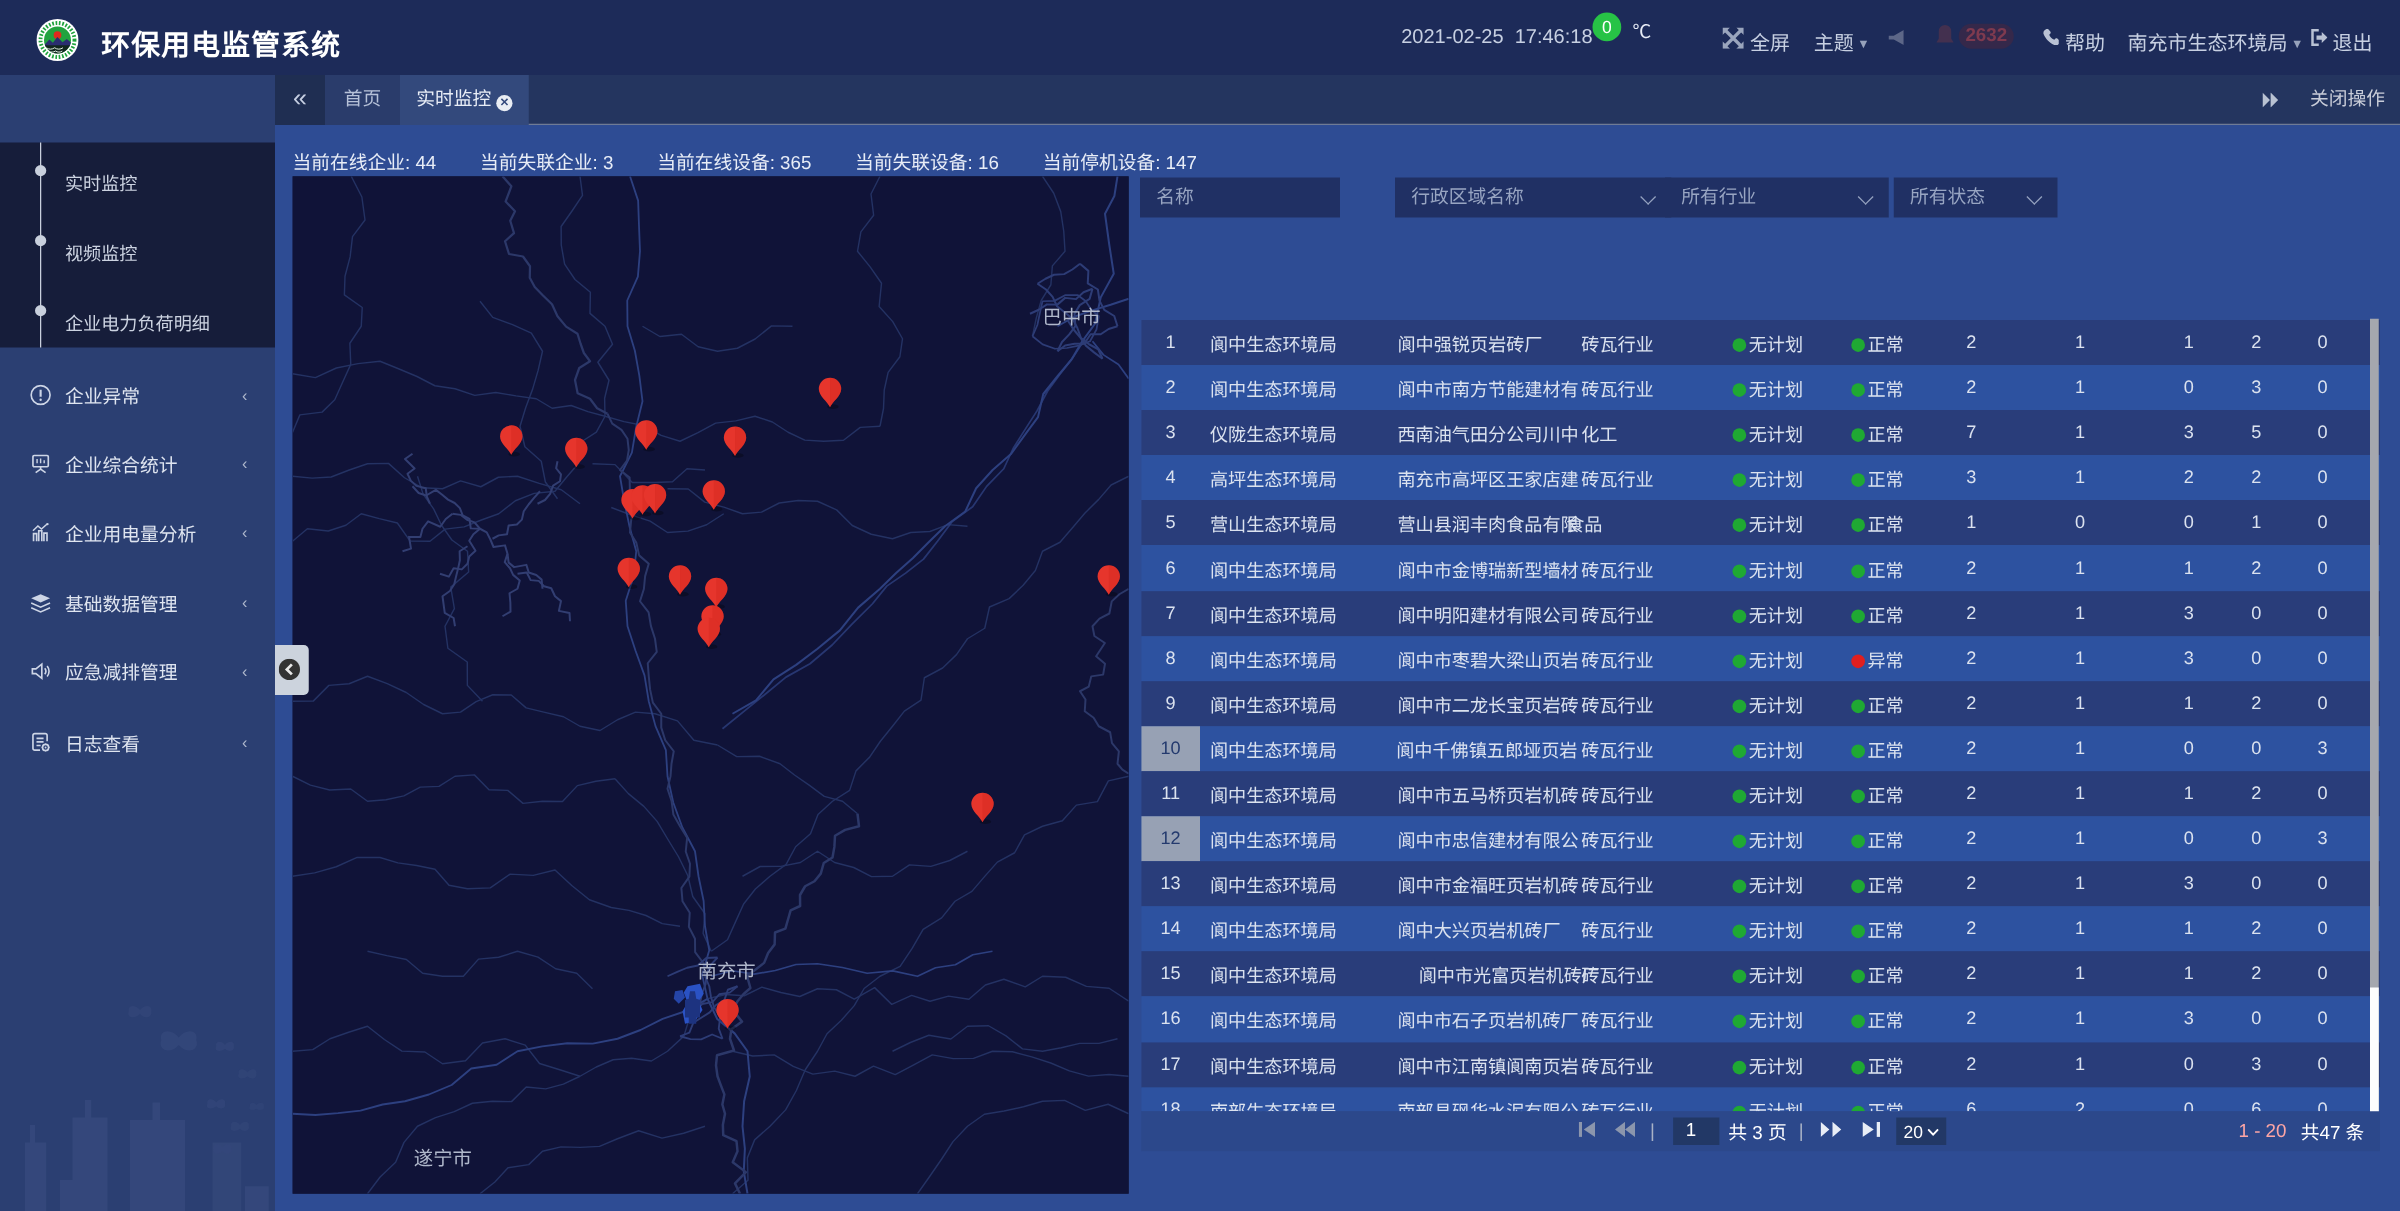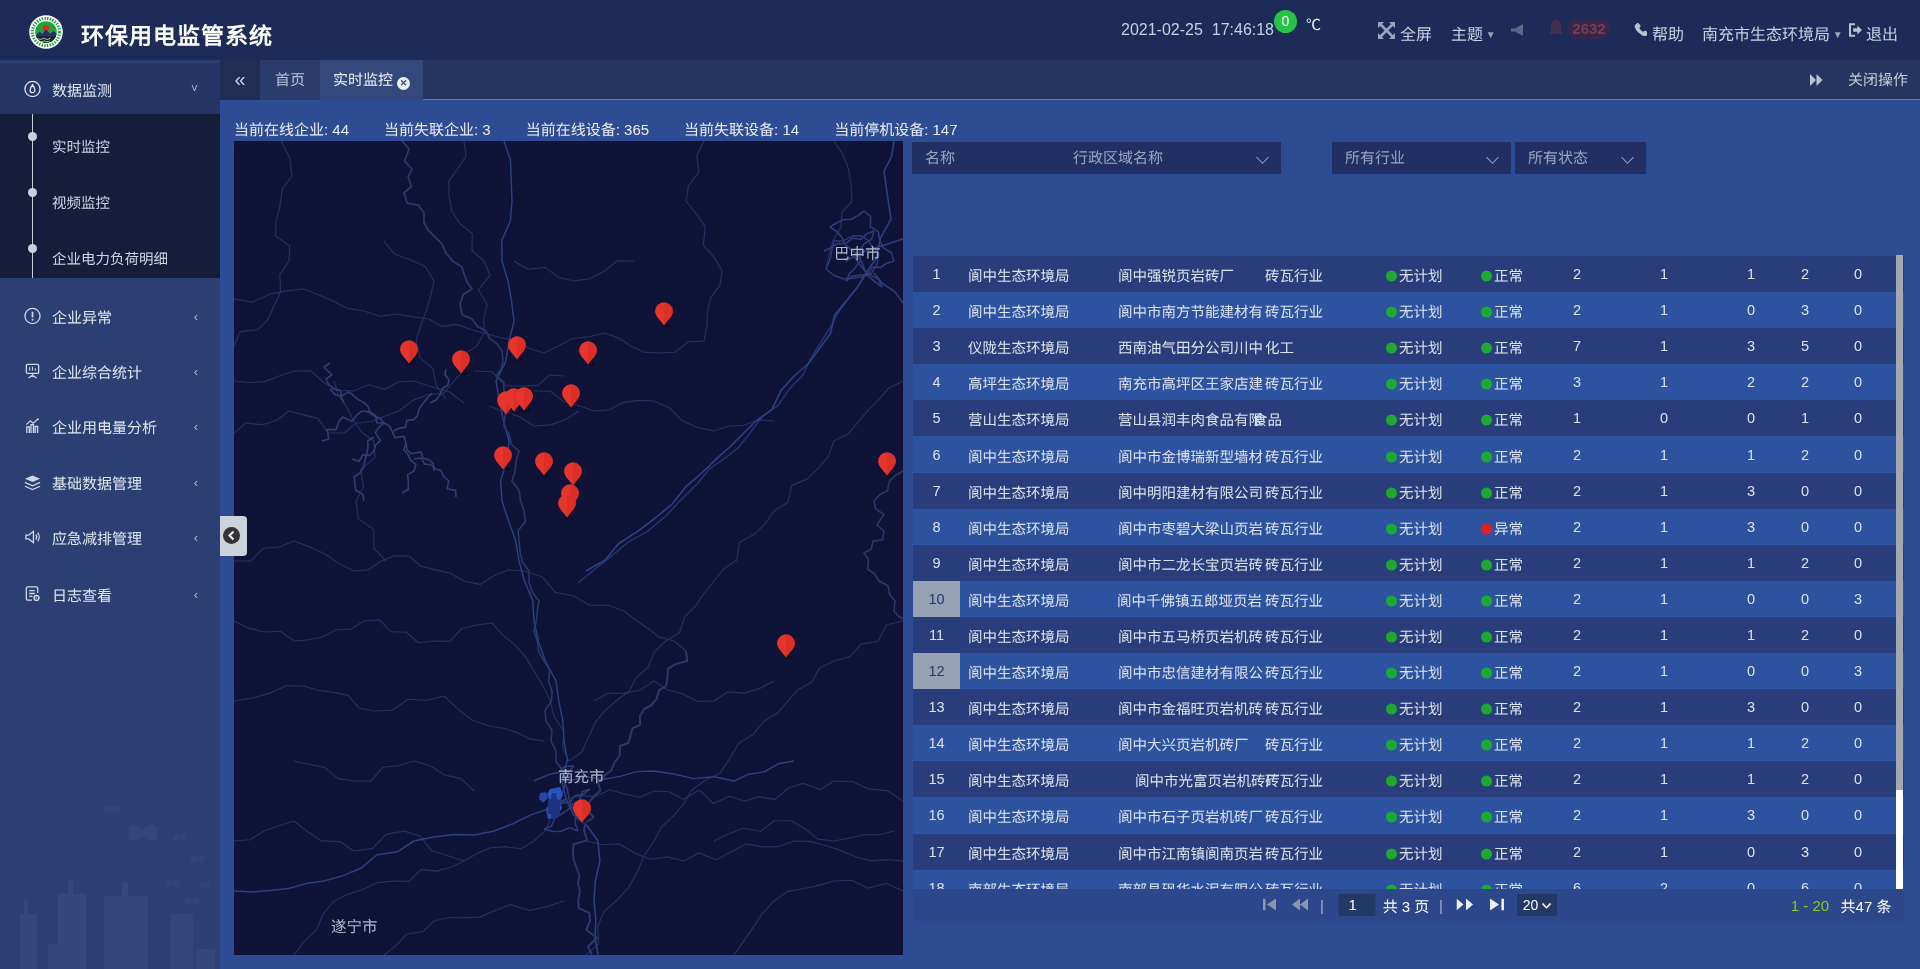--- a/index.html
+++ b/index.html
@@ -110,28 +110,20 @@
   <div class="abs hd-txt" style="left:1652px;top:21px;">帮助</div>
   <div class="abs hd-txt" style="left:1702px;top:21px;">南充市生态环境局<span style="font-size:10px;color:#97a2bb;vertical-align:2px;"> ▼</span></div>
   <svg class="abs" style="left:1846px;top:22px" width="16" height="16" viewBox="0 0 16 16">
     <path d="M9 2.2H4v11.6h5" fill="none" stroke="#b9c2d4" stroke-width="2"></path>
     <path d="M7.2 6.3h4.2V3.6L16 8l-4.6 4.4V9.7H7.2z" fill="#b9c2d4"></path>
   </svg>
   <div class="abs hd-txt" style="left:1866px;top:21px;">退出</div>
 </div>
 
 <div id="sidebar">
-  <div class="menu-item" style="top:3px;height:52px;background:#243566;">
-    <svg class="mi-icon" viewBox="0 0 18 18" fill="none" stroke="#dfe5f0" stroke-width="1.4">
-      <circle cx="9" cy="9" r="8"></circle>
-        <path d="M9 4.5c1.8 2.5 2.6 4.2 2.6 5.7A2.6 2.6 0 0 1 9 12.8a2.6 2.6 0 0 1-2.6-2.6c0-1.5.8-3.2 2.6-5.7z"></path>
-    </svg>
-    <span class="mi-label">数据监测</span>
-    <span class="mi-arrow" style="font-size:12px;">˅</span>
-  </div>
   <div id="submenu">
     <div class="line"></div>
     <div class="sub-dot" style="top:18px;"></div>
     <div class="sub-item" style="top:21px;">实时监控</div>
     <div class="sub-dot" style="top:74px;"></div>
     <div class="sub-item" style="top:77px;">视频监控</div>
     <div class="sub-dot" style="top:130px;"></div>
     <div class="sub-item" style="top:133px;">企业电力负荷明细</div>
   </div>
 
@@ -225,21 +217,21 @@
   <div class="tab" id="tab-home">首页</div>
   <div class="tab" id="tab-act">实时监控 <span style="display:inline-block;width:13px;height:13px;border-radius:50%;background:#e9edf4;color:#33497c;font-size:9px;line-height:13px;vertical-align:-1px;font-weight:bold;">✕</span></div>
   <svg class="abs" style="right:97px;top:14px;" width="13" height="12" viewBox="0 0 13 12" fill="#b9c2d2">
       <path d="M0 0l6 6-6 6zM6.5 0l6 6-6 6z"></path>
     </svg>
   <div class="abs" style="right:12px;top:12px;color:#c8ccd8;font-size:15px;line-height:16px;">关闭操作</div>
 </div>
 
 <div id="content">
   <div id="stats">
-    <span>当前在线企业: 44</span><span>当前失联企业: 3</span><span>当前在线设备: 365</span><span>当前失联设备: 14</span><span>当前停机设备: 147</span>
+    <span>当前在线企业: 44</span><span>当前失联企业: 3</span><span>当前在线设备: 365</span><span>当前失联设备: 16</span><span>当前停机设备: 147</span>
   </div>
 
   <div id="map"><svg width="669" height="814" viewBox="0 0 669 814">
         <rect width="669" height="814" fill="#101338"></rect>
         <path d="M47.0 0.0L55.5 16.6L58.0 35.0L48.0 48.3L46.1 64.5L42.0 80.0L41.5 94.9L55.8 105.0L55.0 120.0L45.9 133.6L46.6 150.5L40.0 165.0L33.8 178.8L23.7 188.7L5.9 190.9L0.0 205.0" stroke="#243263" stroke-width="1.15" fill="none" stroke-linejoin="round"></path>
         <path d="M0.0 158.0L18.3 161.1L35.1 153.4L52.4 149.9L70.0 148.0L84.8 154.0L99.6 160.2L113.9 167.6L130.0 170.0L145.8 175.3L162.6 173.0L178.8 175.7L195.0 178.0L207.7 185.6L222.9 183.4L236.3 188.3L250.0 192.0" stroke="#243263" stroke-width="1.15" fill="none" stroke-linejoin="round"></path>
         <path d="M0.0 292.0L11.9 282.0L28.6 283.8L42.7 279.2L55.0 270.0L69.4 273.9L83.9 277.4L94.1 291.9L110.0 292.0L122.1 282.3L137.3 280.5L151.1 275.0L165.0 270.0L178.3 259.6L193.3 253.7L210.0 252.0L219.2 240.8L228.7 229.8L229.9 213.2L243.1 204.7L250.0 192.0" stroke="#243263" stroke-width="1.15" fill="none" stroke-linejoin="round"></path>
         <path d="M0.0 420.0L16.6 419.9L29.1 407.3L45.3 406.0L60.0 400.0L75.8 405.9L91.0 413.0L104.9 422.6L120.0 430.0L134.4 428.7L146.9 420.3L160.2 414.8L175.0 415.0L186.9 425.3L201.9 428.9L216.8 432.4L230.0 440.0L246.0 443.4L260.0 434.8L274.4 428.7L290.0 430.0L308.0 435.7L321.1 451.2L340.0 455.0" stroke="#243263" stroke-width="1.15" fill="none" stroke-linejoin="round"></path>
         <path d="M0.0 560.0L17.7 557.3L35.0 552.4L51.7 544.9L70.0 545.0L84.3 549.3L99.3 551.4L114.0 554.4L125.2 567.2L140.0 570.0L158.2 569.3L174.1 558.3L192.6 559.3L210.0 555.0L223.4 567.4L237.5 578.8L255.0 585.0L269.2 587.3L282.8 591.4L295.8 597.9L310.0 600.0" stroke="#243263" stroke-width="1.15" fill="none" stroke-linejoin="round"></path>
         <path d="M0.0 700.0L16.2 698.7L30.0 690.0L44.9 684.8L60.0 680.0L73.5 690.6L87.5 699.9L105.9 700.6L120.0 710.0L138.4 707.6L152.0 693.4L170.0 690.0L186.2 695.1L197.6 709.8L213.8 714.8L230.0 720.0L243.0 712.6L256.5 706.8L271.3 705.6L287.1 707.8L300.0 700.0L313.1 687.9L318.6 669.9L332.0 658.0" stroke="#243263" stroke-width="1.15" fill="none" stroke-linejoin="round"></path>
@@ -396,21 +388,21 @@
         </g>
       </svg></div>
   <div id="collapse">
     <svg style="position:absolute;left:3px;top:11px;" width="17" height="17" viewBox="0 0 17 17">
       <circle cx="8.5" cy="8.5" r="8.5" fill="#333333"></circle>
       <path d="M10.5 4.5 L6.5 8.5 L10.5 12.5" stroke="#e8e8e8" stroke-width="2.2" fill="none"></path>
     </svg>
   </div>
 
   <div class="fbox" style="left:692px;width:160px;padding-left:13px;">名称</div>
-  <div class="fbox" style="left:840px;width:221px;padding-left:13px;">行政区域名称<span class="chev"></span></div>
+  <div class="fbox" style="left:896px;width:221px;padding-left:13px;">行政区域名称<span class="chev"></span></div>
   <div class="fbox" style="left:1112px;width:179px;padding-left:13px;">所有行业<span class="chev"></span></div>
   <div class="fbox" style="left:1295px;width:131px;padding-left:13px;">所有状态<span class="chev"></span></div>
 
 
   <div id="tbody">
       <div class="row odd">
         <div class="idx">
           <span>1</span>
         </div>
         <span class="cell" style="left:55px;">阆中生态环境局</span>
@@ -699,16 +691,16 @@
     <span class="pg" style="left:552px;"><svg width="17" height="12" viewBox="0 0 17 12" fill="#e8edf6">
           <path d="M0 0l7 6-7 6zM9.5 0l7 6-7 6z"></path>
         </svg></span>
     <span class="pg" style="left:584px;"><svg width="14" height="12" viewBox="0 0 14 12" fill="#e8edf6">
           <path d="M0 0l9 6-9 6z"></path>
           <rect x="11.4" y="0" width="2.6" height="12"></rect>
         </svg></span>
     <span class="pg" style="left:624px;"><span style="display:inline-block;width:40px;height:22px;background:#223866;color:#fff;text-align:center;line-height:22px;font-size:14px;">20 <svg width="9" height="6" viewBox="0 0 9 6" style="vertical-align:1px;">
             <path d="M0.5 0.5l4 4.2 4-4.2" stroke="#fff" stroke-width="1.6" fill="none"></path>
           </svg></span></span>
-    <span class="pg" style="left:897px;color:#84cc16;">1 - 20</span>
+    <span class="pg" style="left:897px;color:#fca5a5;">1 - 20</span>
     <span class="pg" style="left:953px;color:#fff;">共47 条</span>
   </div>
 </div>
 
 </body></html>

